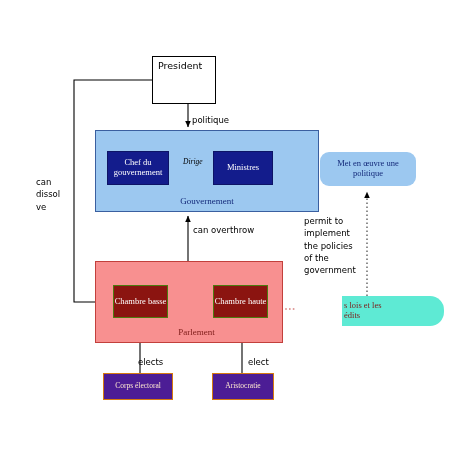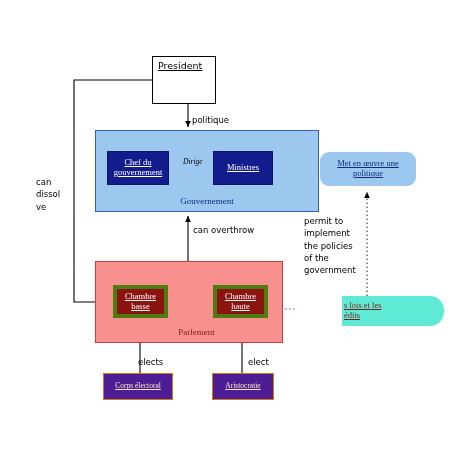--- a/index.html
+++ b/index.html
@@ -16,21 +16,20 @@
     font-family: "Liberation Serif", serif;
   }
   .node {
     position: absolute;
     box-sizing: border-box;
     display: flex;
     align-items: center;
     justify-content: center;
     text-align: center;
     line-height: 1.15;
-    text-decoration: underline;
   }
 
   
   #president {
     left: 152px; top: 56px; width: 64px; height: 48px;
     border: 1px solid #000000;
     background: #ffffff;
     align-items: flex-start;
     justify-content: flex-start;
   }
@@ -76,21 +75,21 @@
     border: 1px solid #0d1466;
     color: #ffffff;
     font-size: 8.5px;
   }
   #chef-du-gouvernement { left: 107px; top: 151px; width: 62px; height: 34px; }
   #ministres            { left: 213px; top: 151px; width: 60px; height: 34px; }
 
   
   .maroon {
     background: #8B1410;
-    border: 4px solid #4d7c0f;
+    border: 1px solid #4d7c0f;
     color: #ffffff;
     font-size: 8.5px;
   }
   #chambre-basse { left: 113px; top: 285px; width: 55px; height: 33px; }
   #chambre-haute { left: 213px; top: 285px; width: 55px; height: 33px; }
 
   
   .orange {
     background: #4c1d95;
     border: 1px solid #d67a10;

